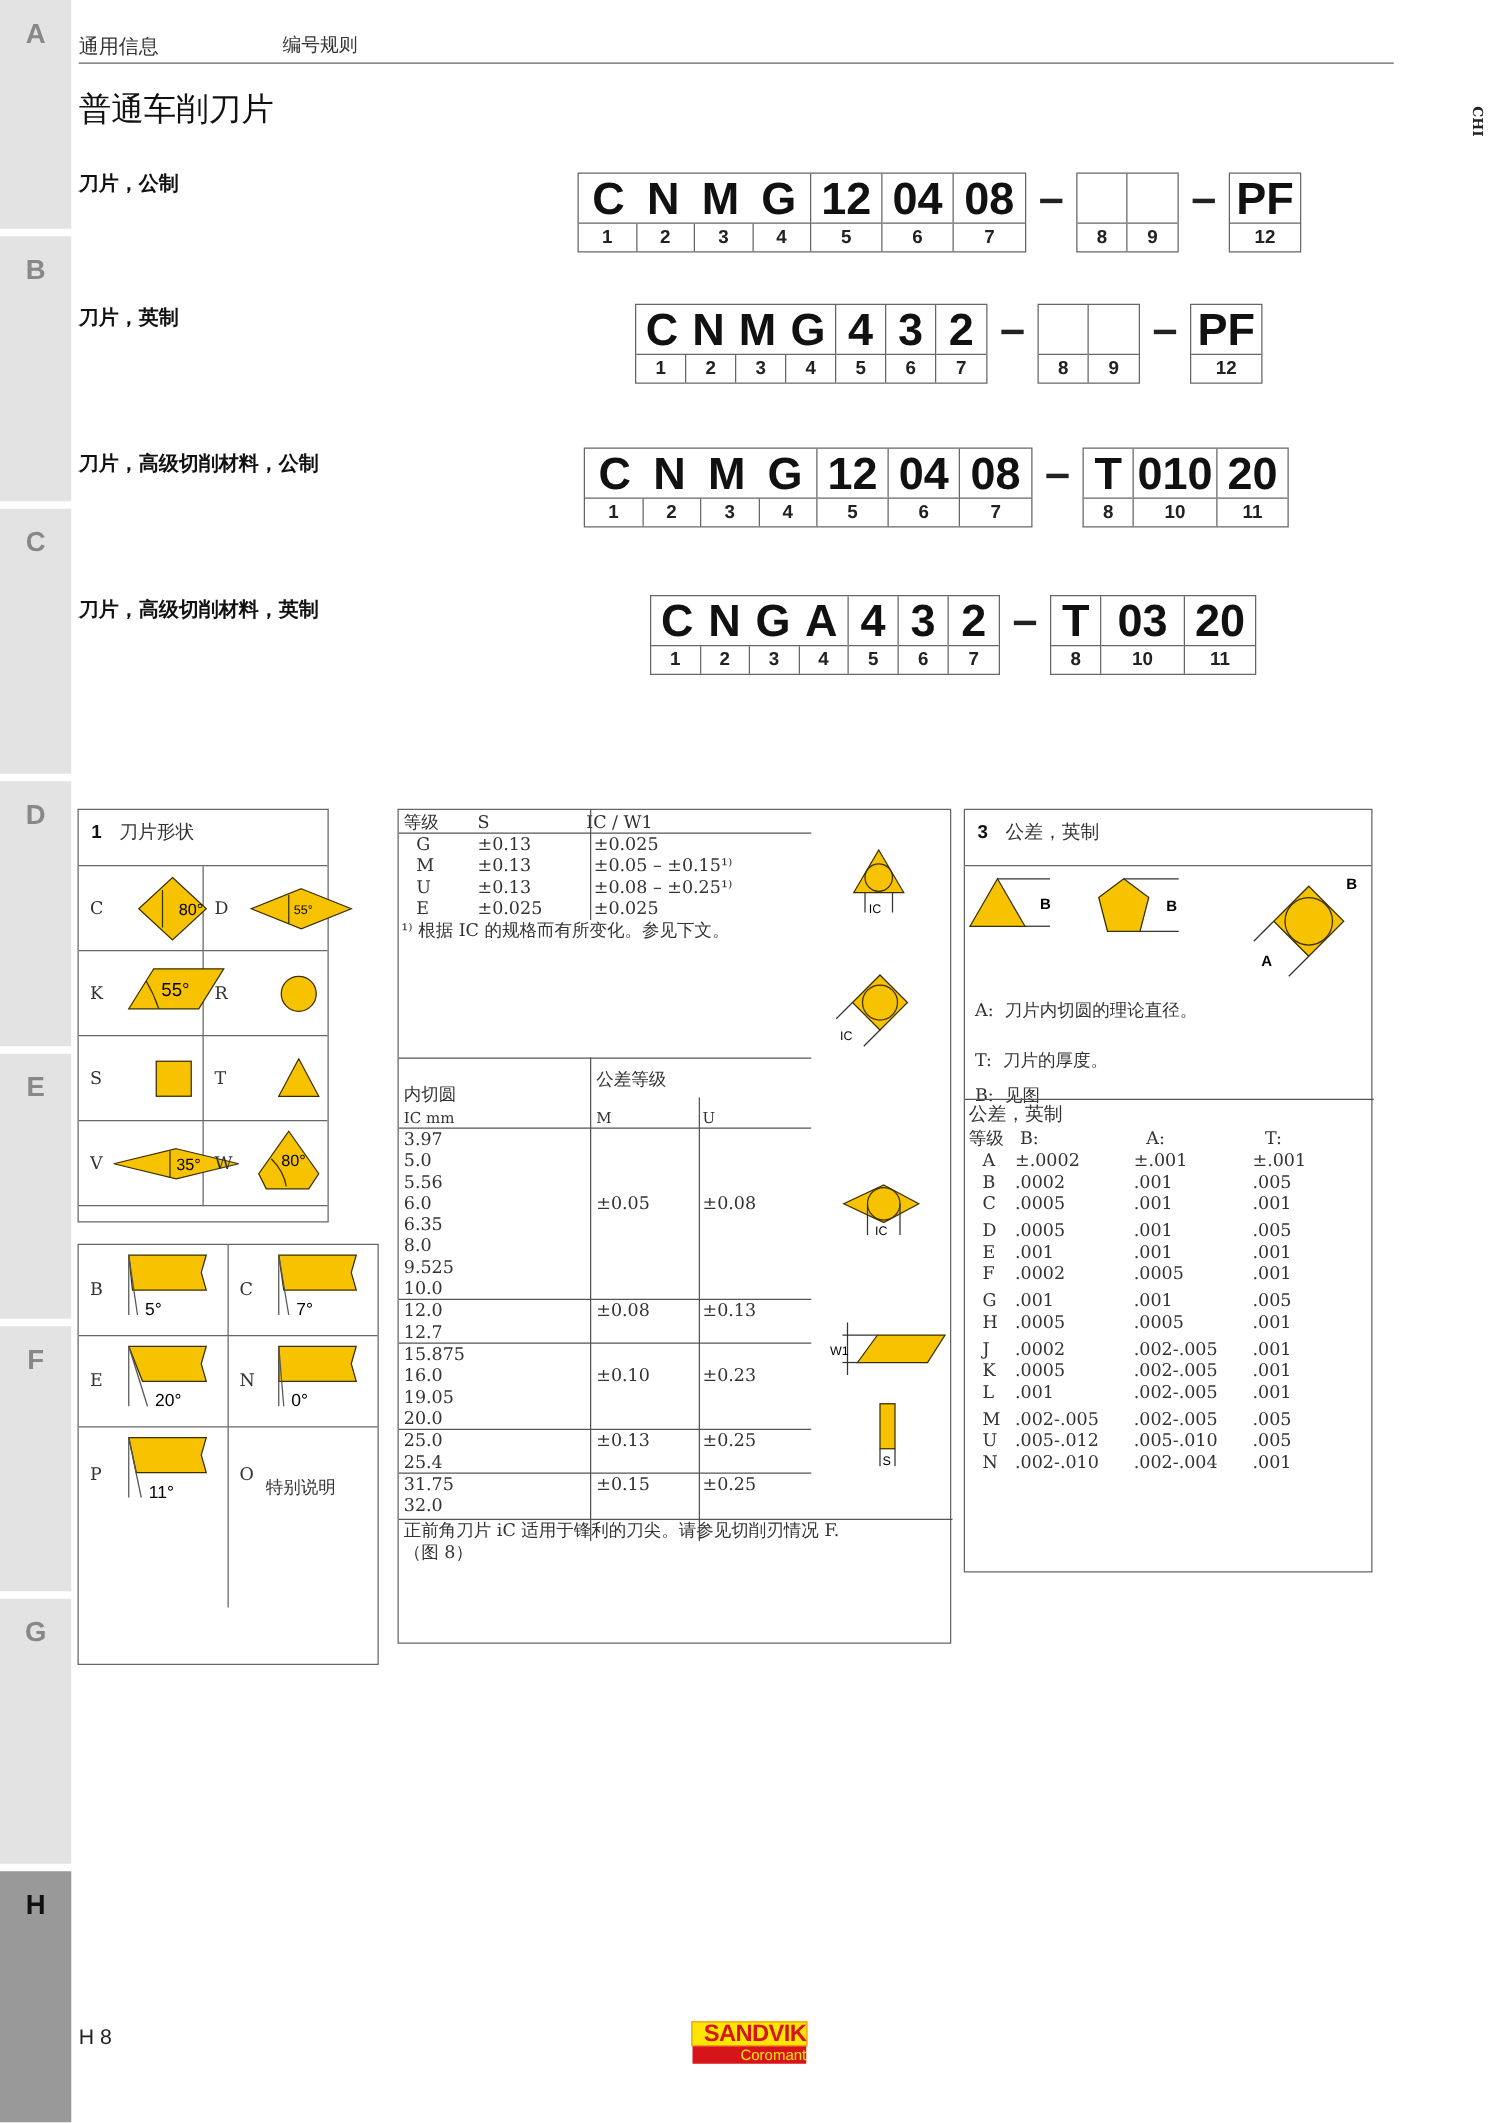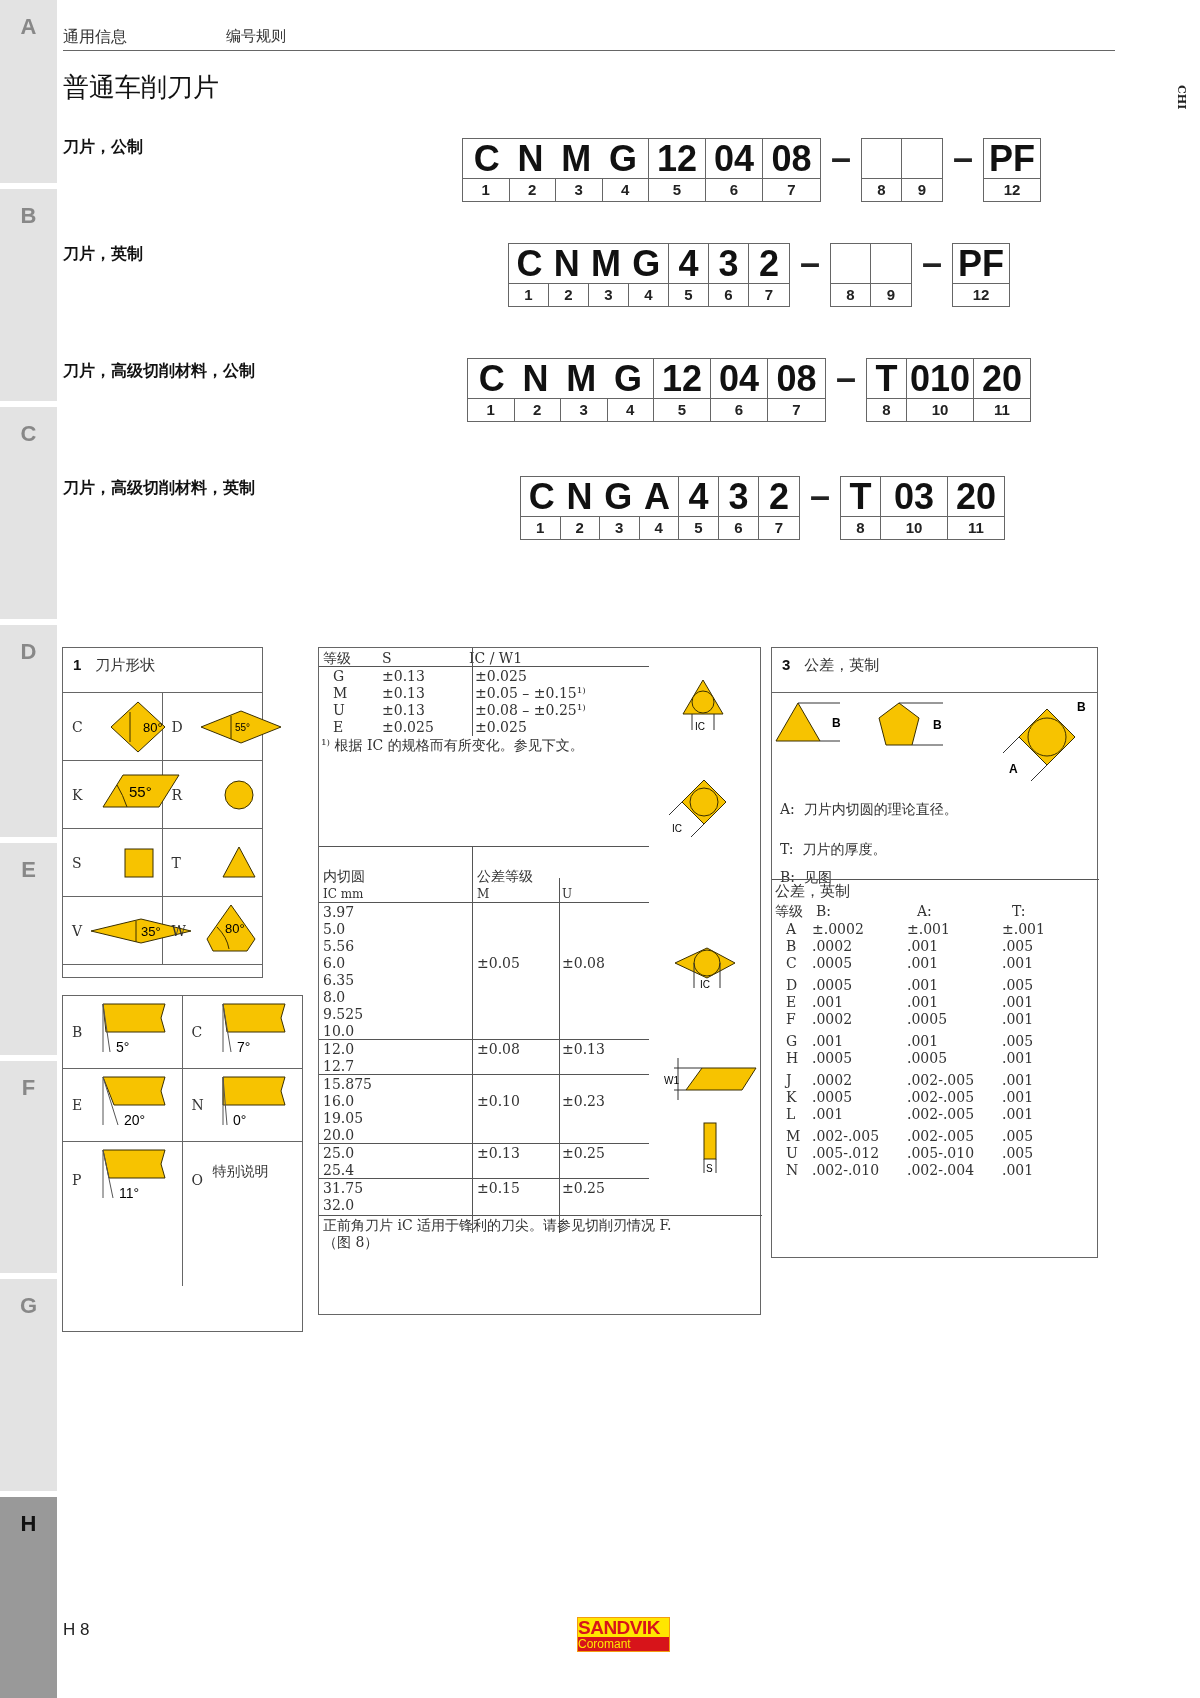--- a/index.html
+++ b/index.html
@@ -26,21 +26,21 @@
 .boxhdr b{font-family:"Liberation Sans",sans-serif;margin-right:14px;color:#111}
 .grid2{display:grid;grid-template-columns:1fr 1fr}
 .g2cell{border-bottom:1.3px solid #666;position:relative;font-family:"DejaVu Serif",serif;font-size:14px;color:#333}
 .g2cell:nth-child(odd){border-right:1.3px solid #666}
 .g2cell .lt{position:absolute;left:9px;top:50%;transform:translateY(-50%)}
 .g2cell svg{position:absolute;left:40px;top:4px}
 .serif{font-family:"DejaVu Serif",serif;font-size:14px;color:#333}
 .tline{position:absolute;height:1.3px;background:#555}
 .vline{position:absolute;width:1.3px;background:#555}
 .txt{position:absolute;white-space:pre;line-height:17px}
-.logo{position:absolute;left:577px;top:1617px;width:93px;height:35px;border:1.5px solid #f39c12;background:#ffe600;text-align:left}
+.logo{position:absolute;left:553px;top:1617px;width:93px;height:20px;border:1.5px solid #f39c12;background:#ffe600;text-align:right}
 .logo .l1{font-family:"Liberation Sans",sans-serif;font-weight:bold;font-size:19px;color:#d7141a;line-height:19px;letter-spacing:-0.5px}
 .logo .l2{background:#d7141a;color:#ffe600;font-family:"Liberation Sans",sans-serif;font-size:12px;line-height:14px}
 .pg{position:absolute;left:63px;top:1620px;font-family:"Liberation Sans",sans-serif;font-size:17px}
 </style>
 </head>
 <body>
 
 <div id="tabs">
     <div class="tab" style="top:0px;height:183px">A</div>
     <div class="tab" style="top:189px;height:212px">B</div>
@@ -413,21 +413,21 @@
             <text x="10" y="52" font-size="14" font-family="Liberation Sans">0°</text>
           </svg></span></div>
       <div class="g2cell" style="height:144px;border-bottom:none"><span class="lt" style="top:30px;transform:none">P</span><span><svg width="80" height="60" overflow="visible">
             <polygon points="0,4 62,4 58,18 62,32 6,32" fill="#f7c300" stroke="#3a2f00"></polygon>
             <line x1="0" y1="4" x2="0" y2="52" stroke="#555"></line>
             <line x1="0" y1="4" x2="10" y2="52" stroke="#555"></line>
             <text x="16" y="52" font-size="14" font-family="Liberation Sans">11°</text>
           </svg></span></div>
       <div class="g2cell" style="height:144px;border-bottom:none">
         <span class="lt" style="top:30px;transform:none">O</span>
-        <span class="lt" style="left:30px;top:21px;transform:none">特别说明</span>
+        <span class="lt" style="left:30px;top:39px;transform:none">特别说明</span>
       </div>
     </div>
 </div>
 
 <div class="box" style="left:318px;top:647px;width:443px;height:668px">
   <div id="m-inner" style="position:relative;width:100%;height:620px">
       <div class="txt serif" style="left:4px;top:2px">等级</div>
       <div class="txt serif" style="left:63px;top:2px">S</div>
       <div class="txt serif" style="left:150px;top:2px">IC / W1</div>
       <div class="tline" style="top:18px;left:0px;width:330px"></div>
@@ -442,21 +442,21 @@
       <div class="txt serif" style="left:63px;top:54px">±0.13</div>
       <div class="txt serif" style="left:156px;top:54px">±0.08 – ±0.25¹⁾</div>
       <div class="txt serif" style="left:14px;top:71px">E</div>
       <div class="txt serif" style="left:63px;top:71px">±0.025</div>
       <div class="txt serif" style="left:156px;top:71px">±0.025</div>
       <div class="txt serif" style="left:2px;top:89px">¹⁾ 根据 IC 的规格而有所变化。参见下文。</div>
       <div class="tline" style="top:198px;left:0px;width:330px"></div>
       <div class="vline" style="left:153px;top:198px;height:387px"></div>
       <div class="txt serif" style="left:4px;top:220px">内切圆</div>
       <div class="txt serif" style="left:4px;top:238px;font-size:12px">IC mm</div>
-      <div class="txt serif" style="left:158px;top:220px">公差等级</div>
+      <div class="txt serif" style="left:158px;top:208px">公差等级</div>
       <div class="txt serif" style="left:158px;top:238px;font-size:12px">M</div>
       <div class="txt serif" style="left:243px;top:238px;font-size:12px">U</div>
       <div class="vline" style="left:240px;top:230px;height:355px"></div>
       <div class="tline" style="top:254px;left:0px;width:330px"></div>
       <div class="txt serif" style="left:4px;top:256px">3.97
 5.0
 5.56
 6.0
 6.35
 8.0

